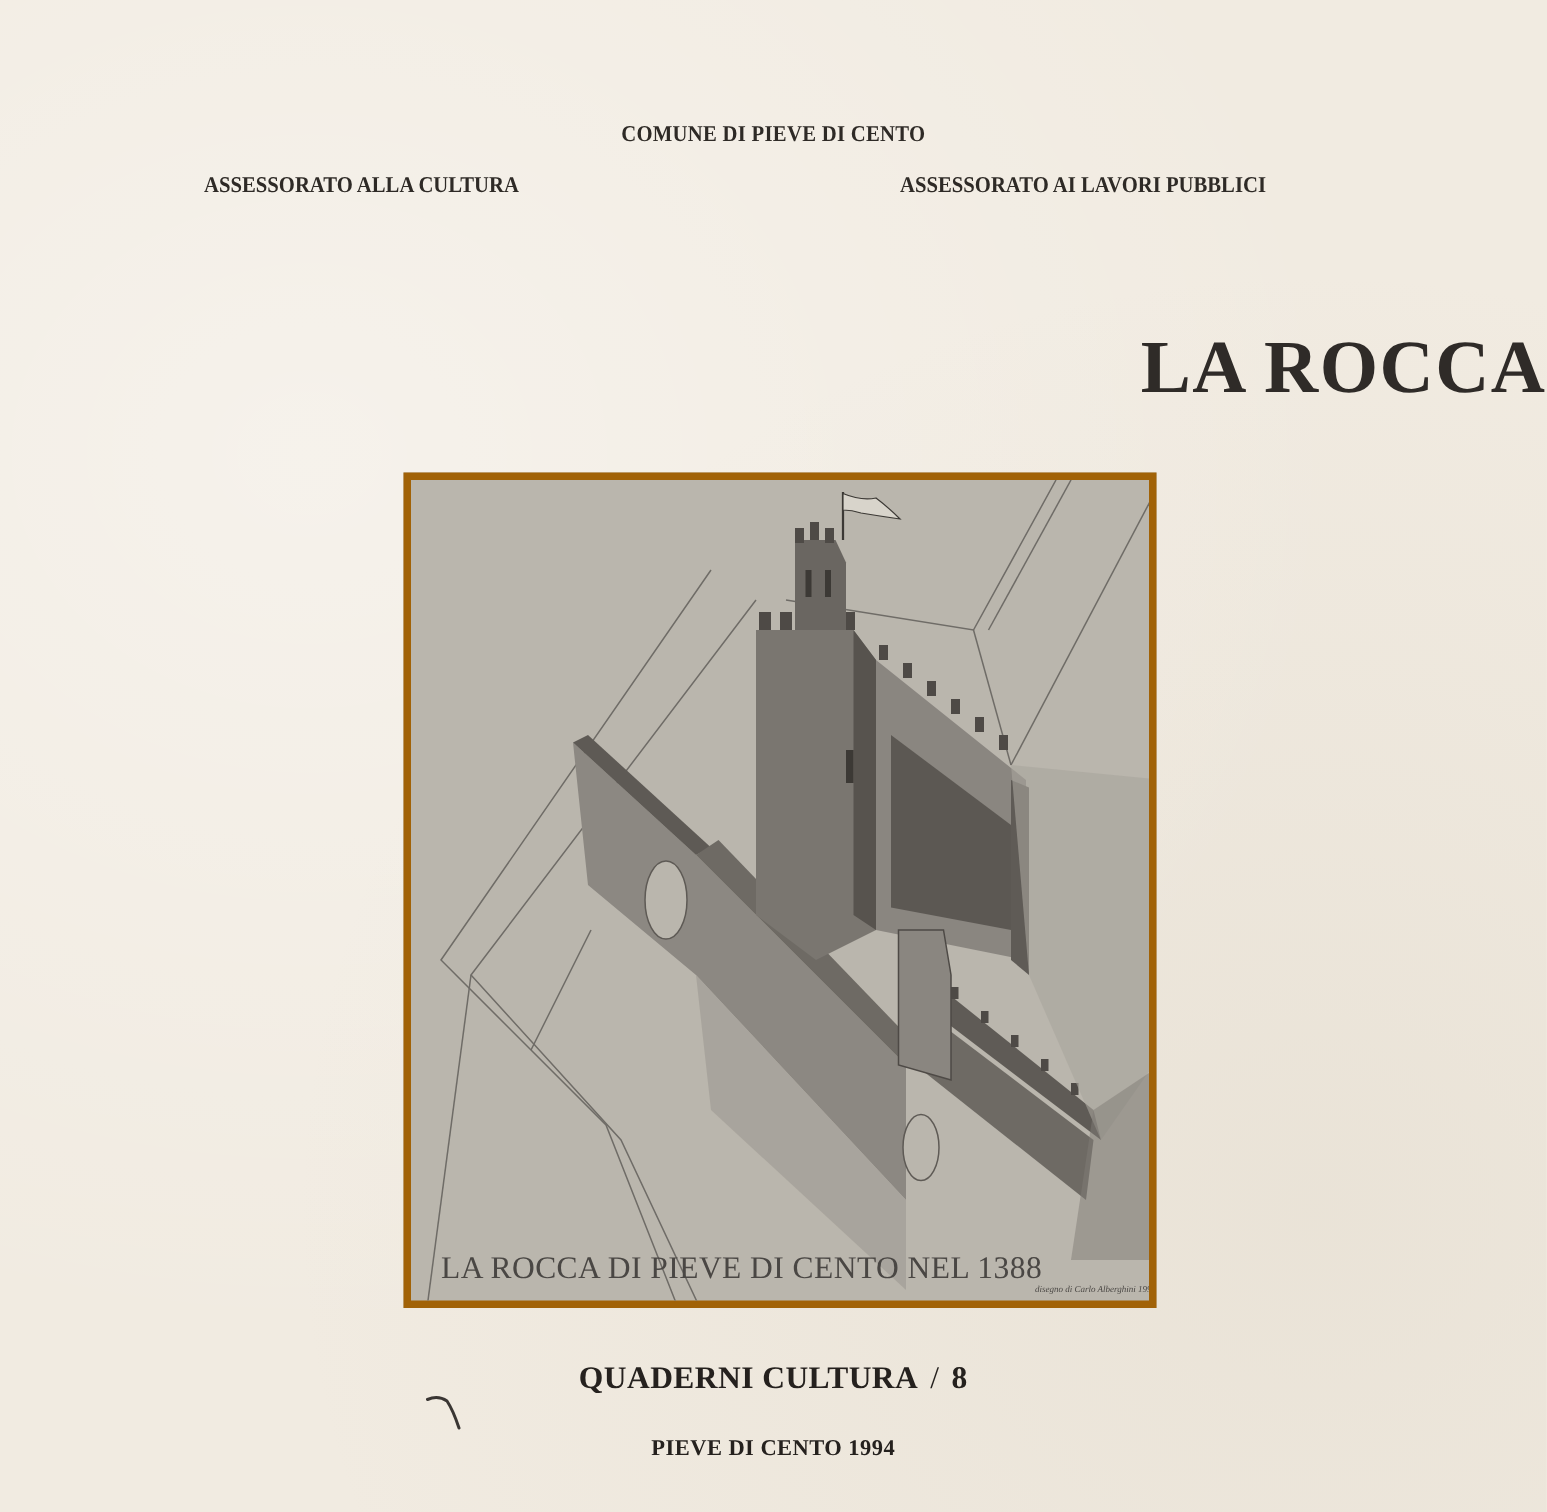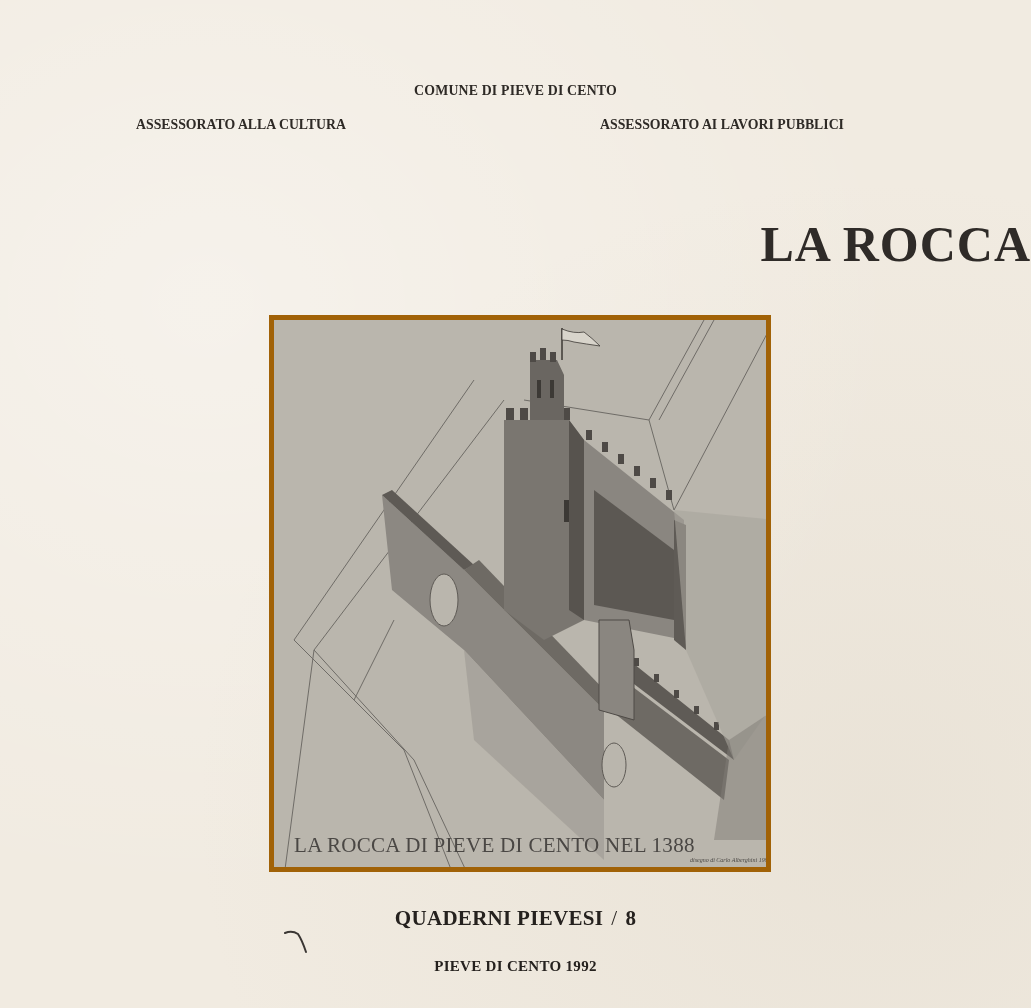--- a/index.html
+++ b/index.html
@@ -230,22 +230,22 @@
       <polygon points="400,190 502,200 502,380 460,440 412,330" fill="#a9a59c" opacity="0.6"></polygon>
       <polygon points="455,420 500,390 500,520 440,520" fill="#7f7b75" opacity="0.5"></polygon>
 
       <polygon points="190,330 330,480 330,540 200,420" fill="#a19d95" opacity="0.7"></polygon>
     </svg>
     <div class="caption">LA ROCCA DI PIEVE DI CENTO NEL 1388</div>
     <div class="signature">disegno di Carlo Alberghini 1993</div>
   </div>
 
   <div class="series">
-    <span>QUADERNI PIEVESI</span><span class="slash">/</span><span>8</span>
+    <span>QUADERNI CULTURA</span><span class="slash">/</span><span>8</span>
   </div>
 
-  <div class="imprint">PIEVE DI CENTO 1992</div>
+  <div class="imprint">PIEVE DI CENTO 1994</div>
 
   <svg class="mark" width="30" height="30" viewBox="0 0 30 30">
     <path d="M1 3 Q8 0 14 4 Q18 10 22 22" fill="none" stroke="#3a3633" stroke-width="2" stroke-linecap="round"></path>
   </svg>
 
 </div>
 
 </body></html>

